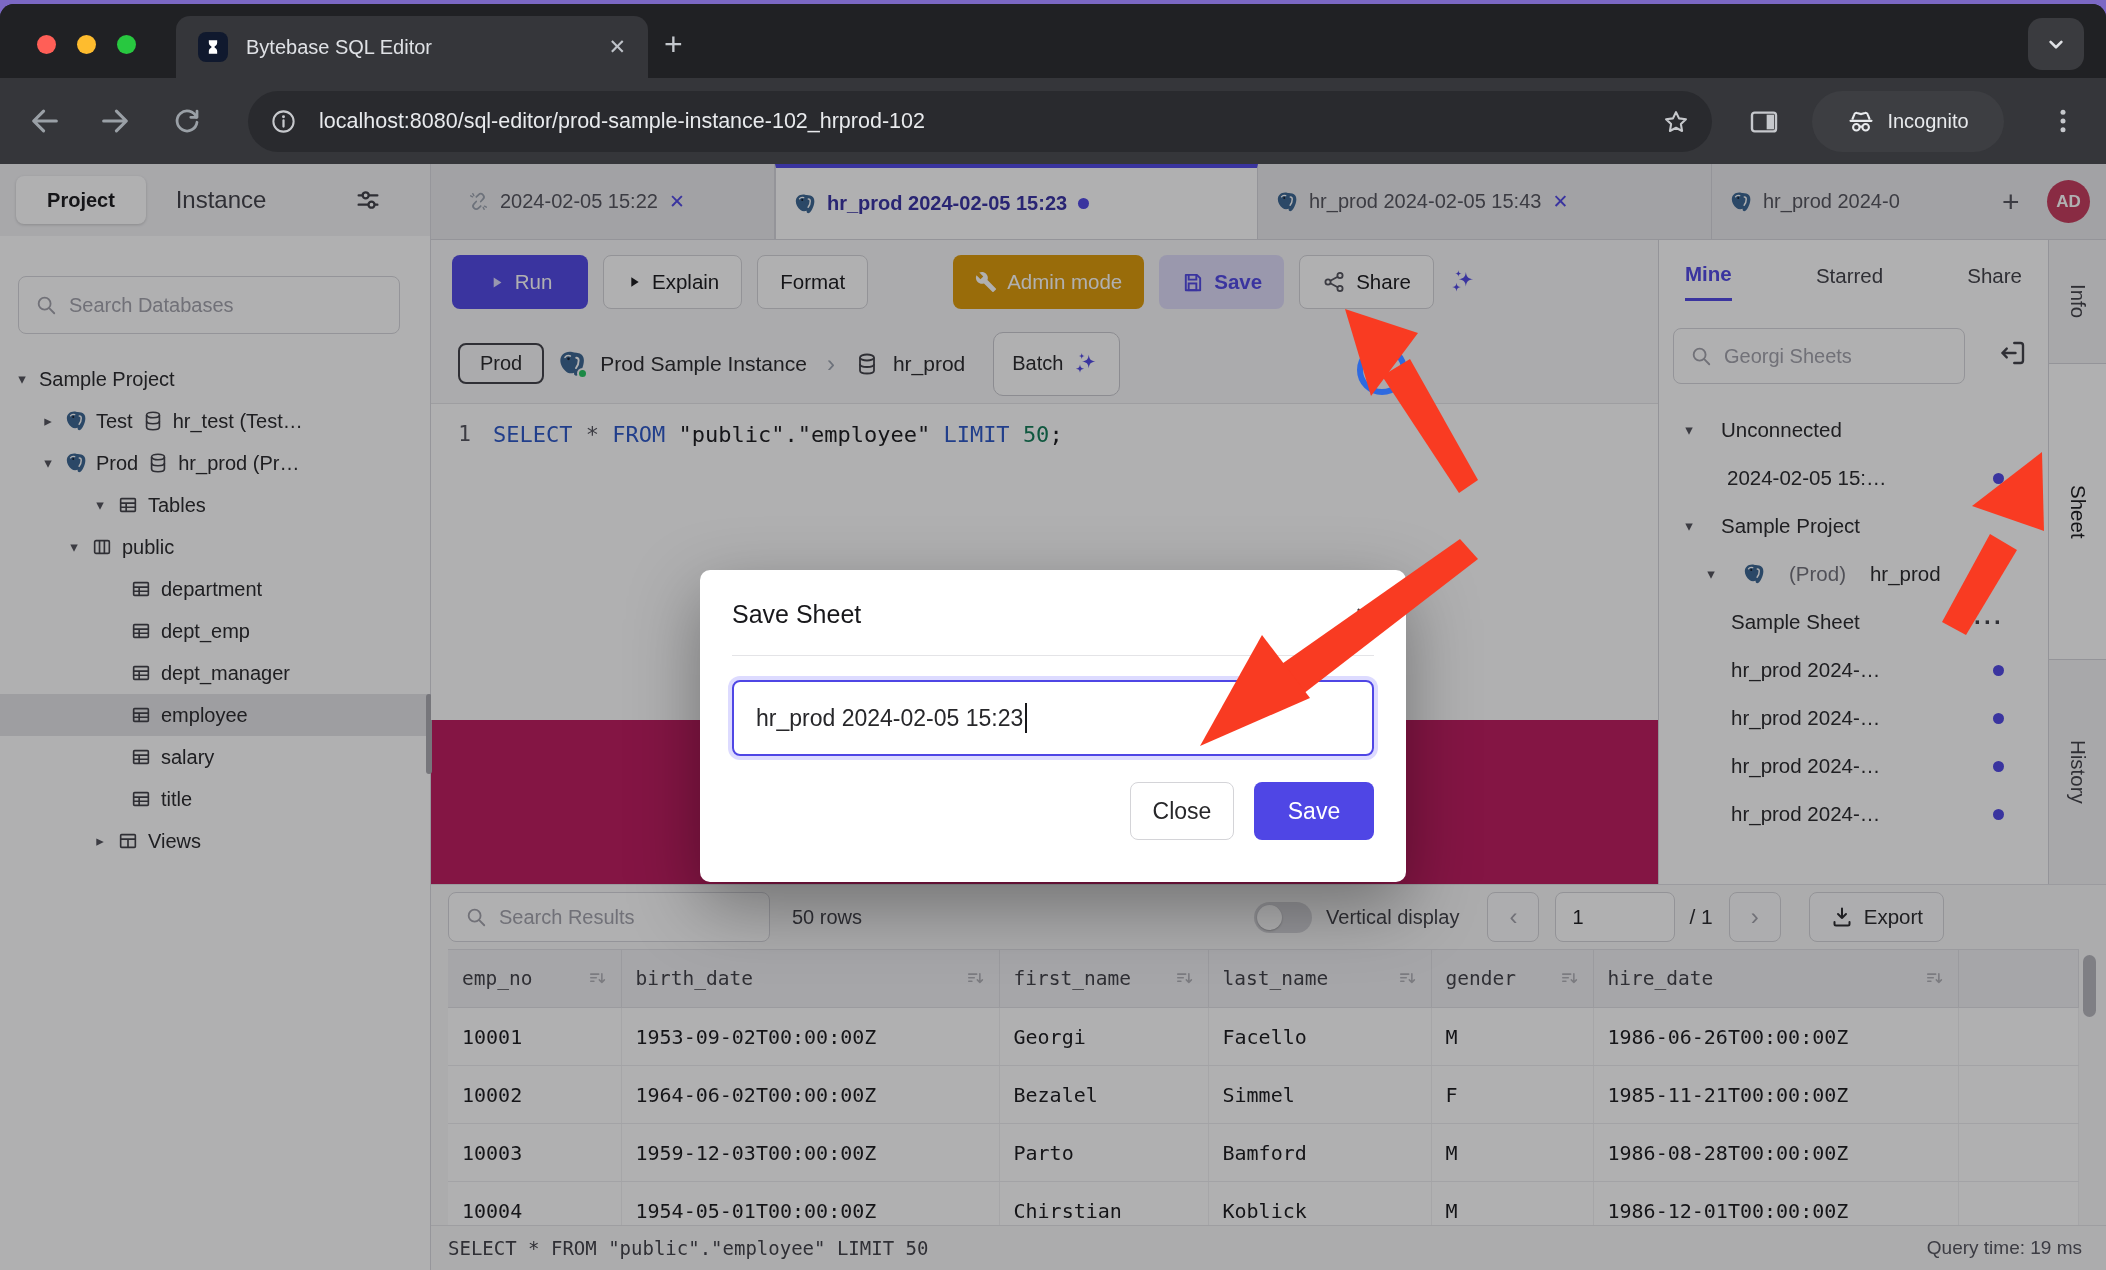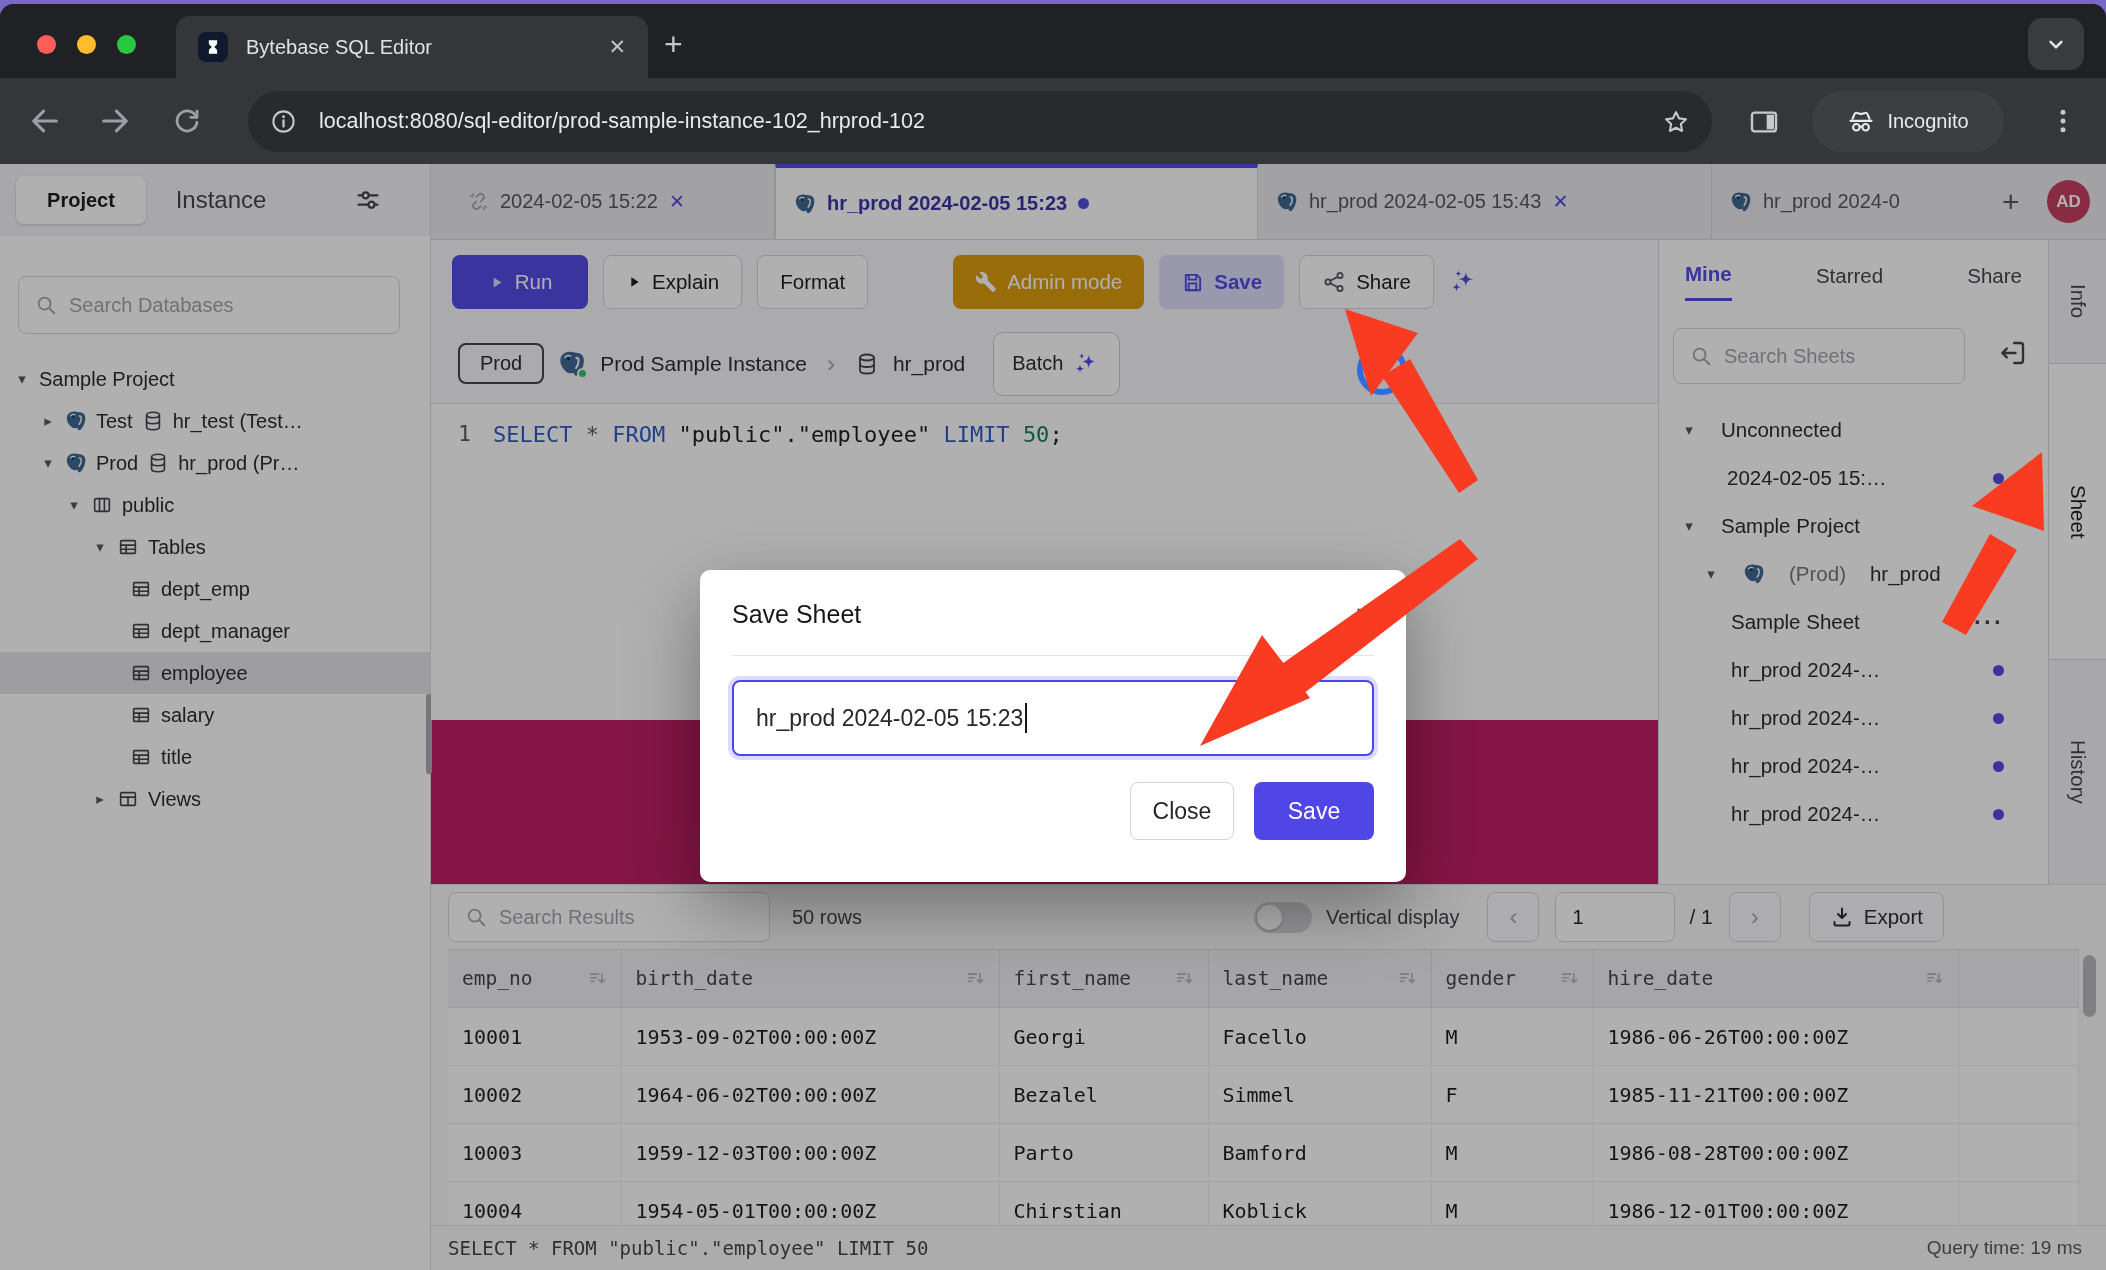--- a/index.html
+++ b/index.html
@@ -366,33 +366,39 @@
             <span class="car car-d"></span>
             <svg class="ic glyph">
                 <use href="#ic-pg" width="22" height="22"></use>
               </svg>
             <span>Prod</span>
             <svg class="ic glyph" style="color:#3f3f46">
                 <use href="#ic-db" width="22" height="22"></use>
               </svg>
             <span>hr_prod (Pr…</span>
           </div>
+          <div class="trow" style="padding-left:92px">
+            <span class="car car-d"></span>
+            <svg class="ic glyph" style="color:#3f3f46">
+                <use href="#ic-table" width="22" height="22"></use>
+              </svg>
+            <span>Tables</span>
+          </div>
           <div class="trow" style="padding-left:66px">
             <span class="car car-d"></span>
             <svg class="ic glyph" style="color:#3f3f46">
                 <use href="#ic-schema" width="22" height="22"></use>
               </svg>
             <span>public</span>
           </div>
-          <div class="trow" style="padding-left:92px">
-            <span class="car car-d"></span>
+          <div class="trow" style="padding-left:130px">
             <svg class="ic glyph" style="color:#3f3f46">
                 <use href="#ic-table" width="22" height="22"></use>
               </svg>
-            <span>Tables</span>
+            <span>department</span>
           </div>
           <div class="trow" style="padding-left:130px">
             <svg class="ic glyph" style="color:#3f3f46">
                 <use href="#ic-table" width="22" height="22"></use>
               </svg>
             <span>dept_emp</span>
           </div>
           <div class="trow" style="padding-left:130px">
             <svg class="ic glyph" style="color:#3f3f46">
                 <use href="#ic-table" width="22" height="22"></use>
@@ -532,21 +538,21 @@
         <div class="rpanel">
           <div class="rtabs">
             <span class="mine">Mine</span>
             <span class="mid">Starred</span>
             <span class="last">Share</span>
           </div>
           <div class="searchbox">
             <svg class="glyph" width="22" height="22" style="flex:none">
                 <use href="#ic-search" width="22" height="22"></use>
               </svg>
-            <span style="overflow:hidden;white-space:nowrap">Search Sheets</span>
+            <span style="overflow:hidden;white-space:nowrap">Georgi Sheets</span>
           </div>
           <svg class="glyph collapse-ic" width="30" height="30" style="color:#3f3f46">
               <use href="#ic-collapse" width="30" height="30"></use>
             </svg>
           <div class="rtree">
             <div class="rrow" style="padding-left:22px">
               <span class="car car-d"></span>
               <span>Unconnected</span>
             </div>
             <div class="rrow" style="padding-left:68px">

